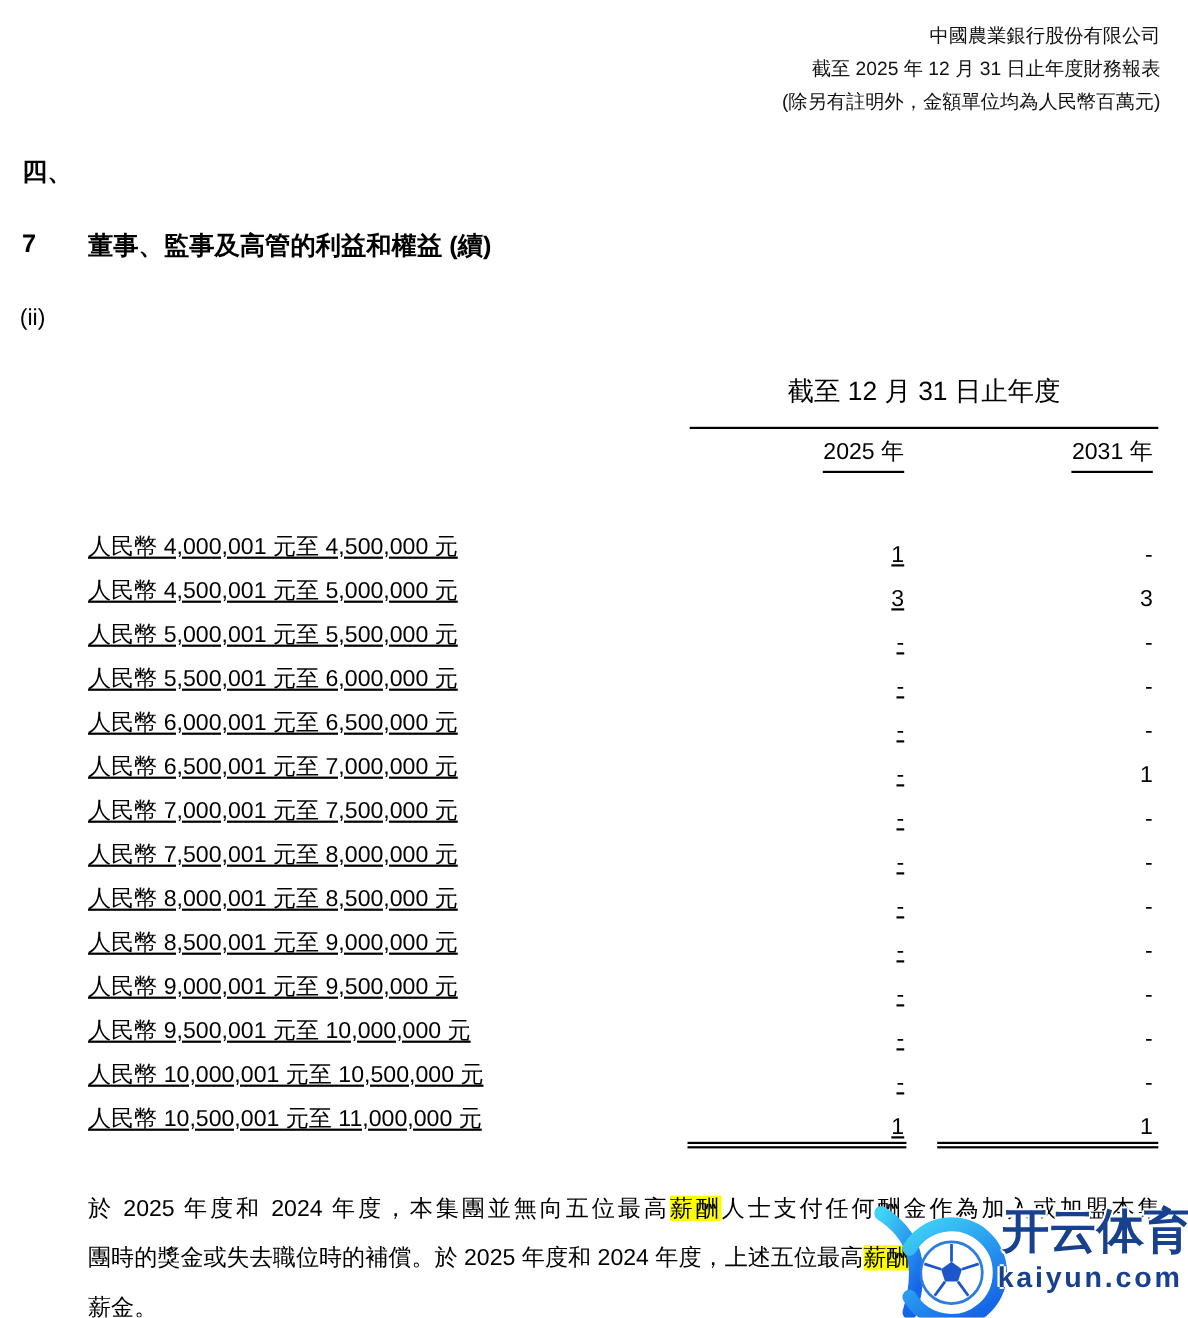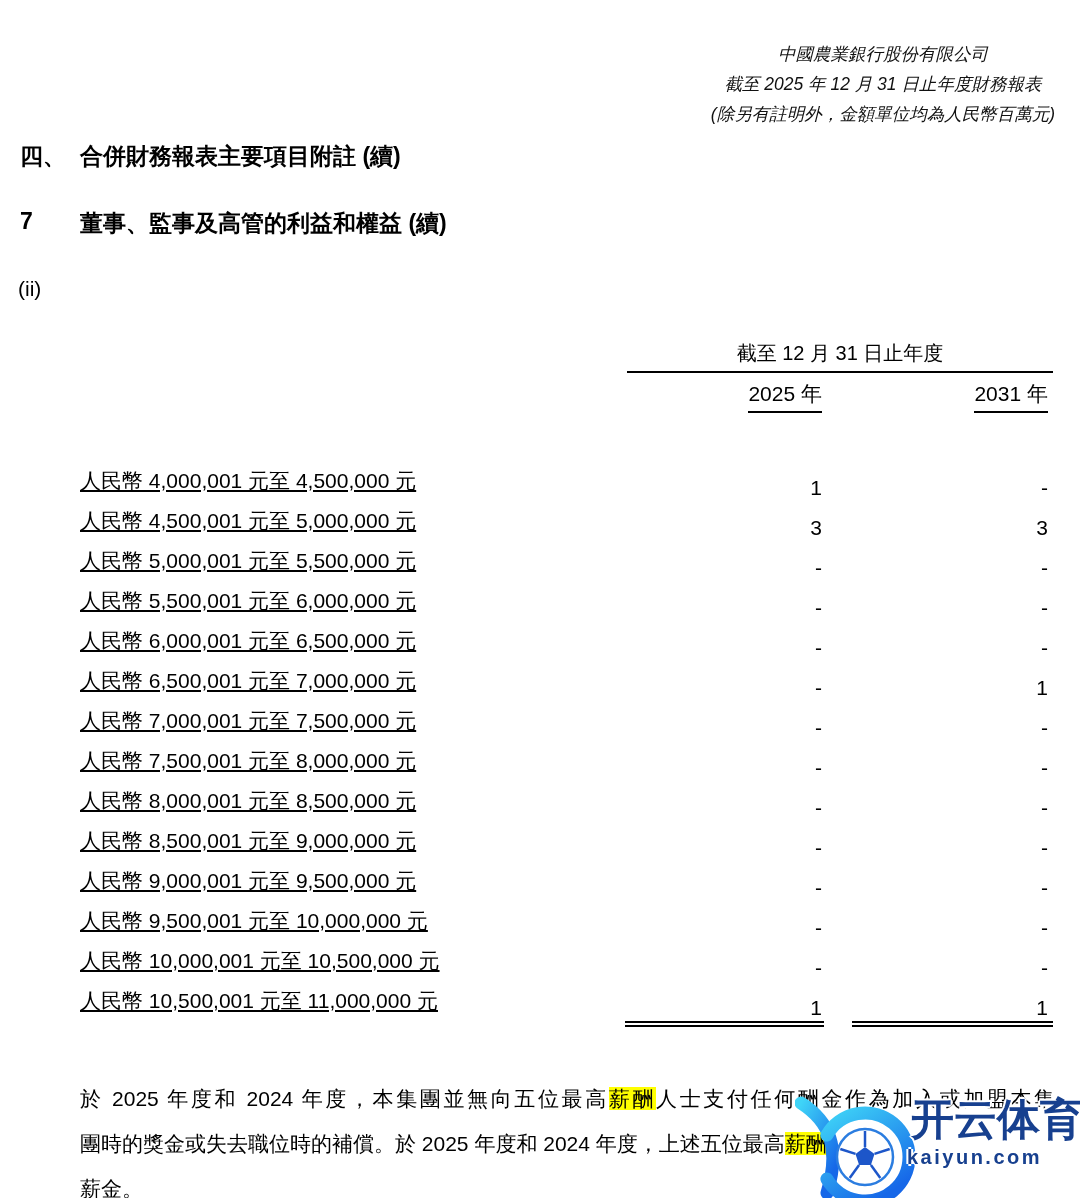--- a/index.html
+++ b/index.html
@@ -7,42 +7,42 @@
     position:relative;
     width:1080px;height:1198px;
     background:#ffffff;
     overflow:hidden;
     font-family:"Liberation Sans",sans-serif;
     color:#000;
   }
   
   .doc-header{
     position:absolute;top:17px;right:25px;
-    text-align:center;font-style:italic;
-    font-size:17.5px;line-height:30px;color:#111;margin-top:22px;
+    text-align:right;
+    font-size:17.5px;line-height:30px;color:#111;
   }
   
   .h-row{position:absolute;left:20px;display:flex;font-weight:bold;font-size:23px;}
   .h1{top:141px;}
   .h2{top:208px;}
   .h-num{width:60px;flex:0 0 60px;}
   .item-row{position:absolute;left:18px;top:277px;display:flex;font-size:21px;}
   .item-num{width:62px;flex:0 0 62px;}
   
   .fin-table{position:absolute;left:80px;top:340px;width:975px;font-size:21px;}
   .period{
     margin-left:547px;width:426px;box-sizing:border-box;
-    text-align:center;font-size:20px;
-    padding-bottom:4px;border-bottom:2px solid #000;
+    text-align:center;font-size:24px;
+    padding-bottom:16px;border-bottom:2px solid #000;
   }
   .years{display:flex;margin-top:6px;height:34px;line-height:30px;}
   .ycell{text-align:right;}
   .ycell .ul{display:inline-block;border-bottom:2px solid #000;padding-bottom:2px;}
   .col-range{flex:1 1 auto;min-width:0;text-decoration:underline;}
-  .col-a{flex:0 0 145px;width:145px;text-align:right;padding-right:7px;box-sizing:border-box;}
+  .col-a{flex:0 0 145px;width:145px;text-align:right;padding-right:7px;box-sizing:border-box;text-decoration:underline;}
   .col-b{flex:0 0 226px;width:226px;text-align:right;padding-right:7px;box-sizing:border-box;}
   .tspacer{height:48px;}
   .trow{display:flex;height:40px;line-height:40px;}
   .trow .val{position:relative;top:7px;}
   .rules{position:relative;height:10px;}
   .dbl{position:absolute;height:2px;border-top:2px solid #000;border-bottom:2px solid #000;}
   .dbl-left{left:545px;width:199px;top:0;}
   .dbl-right{left:772px;width:201px;top:0;}
   
   .paragraph{position:absolute;left:80px;top:1076px;width:975px;font-size:21px;line-height:45px;}
@@ -53,38 +53,37 @@
   .watermark{position:absolute;left:795px;top:1085px;width:290px;height:115px;z-index:5;}
   .wm-logo{position:absolute;left:0;top:0;}
   .wm-brand{
     position:absolute;left:116px;top:6px;
     font-size:43px;font-weight:bold;letter-spacing:0px;white-space:nowrap;
     text-shadow:-2px 0 0 #fff,2px 0 0 #fff,0 -2px 0 #fff,0 2px 0 #fff,
                 -1px -1px 0 #fff,1px 1px 0 #fff,-1px 1px 0 #fff,1px -1px 0 #fff;
   }
   .wm-domain{
     position:absolute;left:112px;top:61px;
-    font-size:20px;font-weight:bold;letter-spacing:2.5px;white-space:nowrap;
+    font-size:26px;font-weight:bold;letter-spacing:2.5px;white-space:nowrap;
     text-shadow:-2px 0 0 #fff,2px 0 0 #fff,0 -2px 0 #fff,0 2px 0 #fff;
   }
 </style>
 </head>
 <body>
 
 <div class="page">
 
   <div class="doc-header">
     <div>中國農業銀行股份有限公司</div>
     <div>截至 2025 年 12 月 31 日止年度財務報表</div>
     <div>(除另有註明外，金額單位均為人民幣百萬元)</div>
   </div>
 
   <div class="h-row h1">
     <span class="h-num">四、</span>
-    <span>合併財務報表主要項目附註 (續)</span>
   </div>
 
   <div class="h-row h2">
     <span class="h-num">7</span>
     <span>董事、監事及高管的利益和權益 (續)</span>
   </div>
 
   <div class="item-row">
     <span class="item-num">(ii)</span>
   </div>

